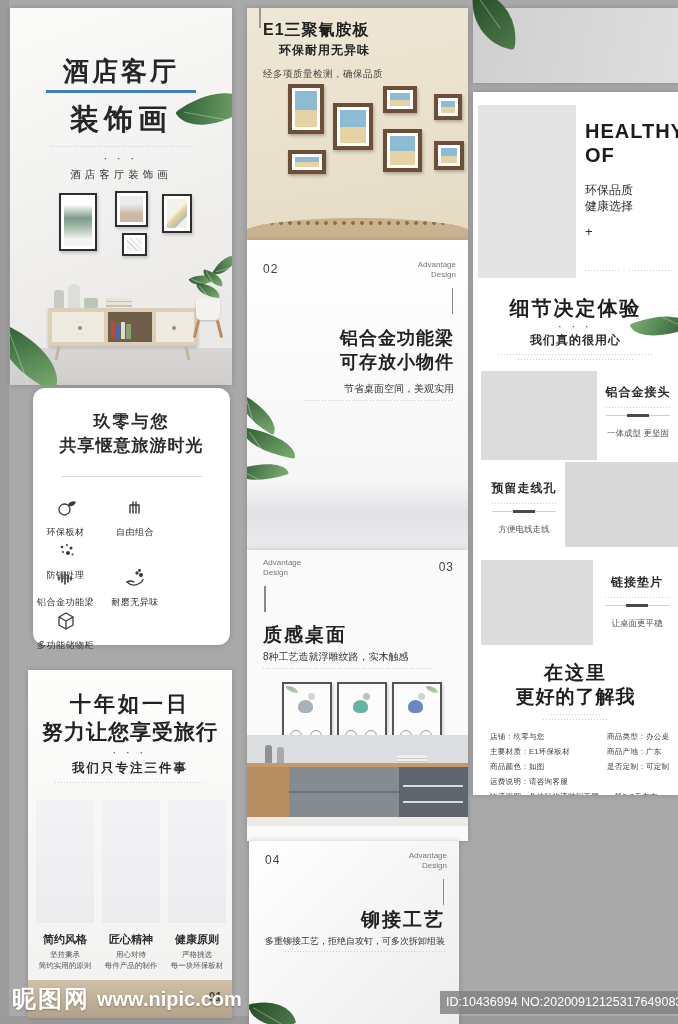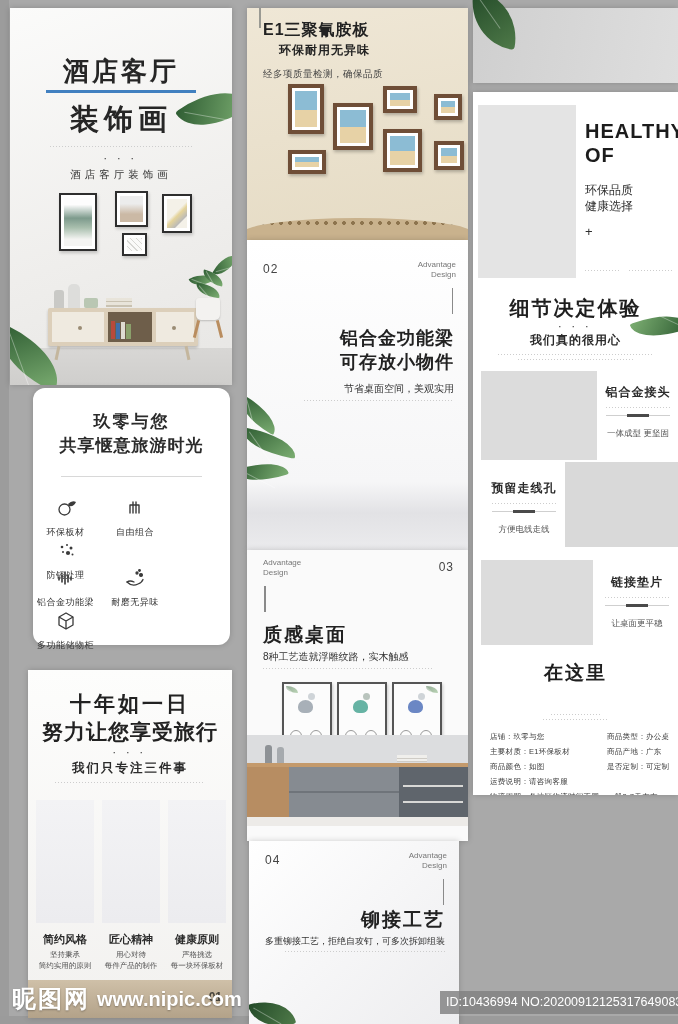--- a/index.html
+++ b/index.html
@@ -341,20 +341,21 @@
       <div class="abs ctr" style="left:128px;top:482px;width:72px;">
         <div style="font-size:12px;font-weight:bold;letter-spacing:1px;">链接垫片</div>
         <div class="mdash2" style="width:64px;margin:6px auto 0;"></div>
         <div class="divbar" style="width:64px;">
             <i></i>
           </div>
         <div style="font-size:8.5px;color:#555;margin-top:12px;">让桌面更平稳</div>
       </div>
 
       <div class="abs ctr" style="left:0;top:568px;width:205px;font-size:19px;font-weight:bold;letter-spacing:2px;color:#1e1e1e;">在这里</div>
+      <div class="abs ctr" style="left:0;top:592px;width:205px;font-size:19px;font-weight:bold;letter-spacing:1px;color:#1e1e1e;">更好的了解我</div>
       <div class="abs mdash2" style="left:78px;top:622px;width:50px;"></div>
       <div class="abs mdash2" style="left:70px;top:627px;width:66px;"></div>
 
       <div class="abs" style="left:17px;top:640px;width:185px;height:60px;">
         <div class="infoline" style="left:0;top:0;"><span>店铺：</span><span>玖零与您</span></div>
         <div class="infoline" style="left:0;top:15px;"><span>主要材质：</span><span>E1环保板材</span></div>
         <div class="infoline" style="left:0;top:30px;"><span>商品颜色：</span><span>如图</span></div>
         <div class="infoline" style="left:0;top:45px;"><span>运费说明：</span><span>请咨询客服</span></div>
         <div class="infoline" style="left:0;top:60px;"><span>物流周期：</span><span>各地区物流时间不同，一般3-7天左右</span></div>
         <div class="infoline" style="left:117px;top:0;"><span>商品类型：</span><span>办公桌</span></div>

